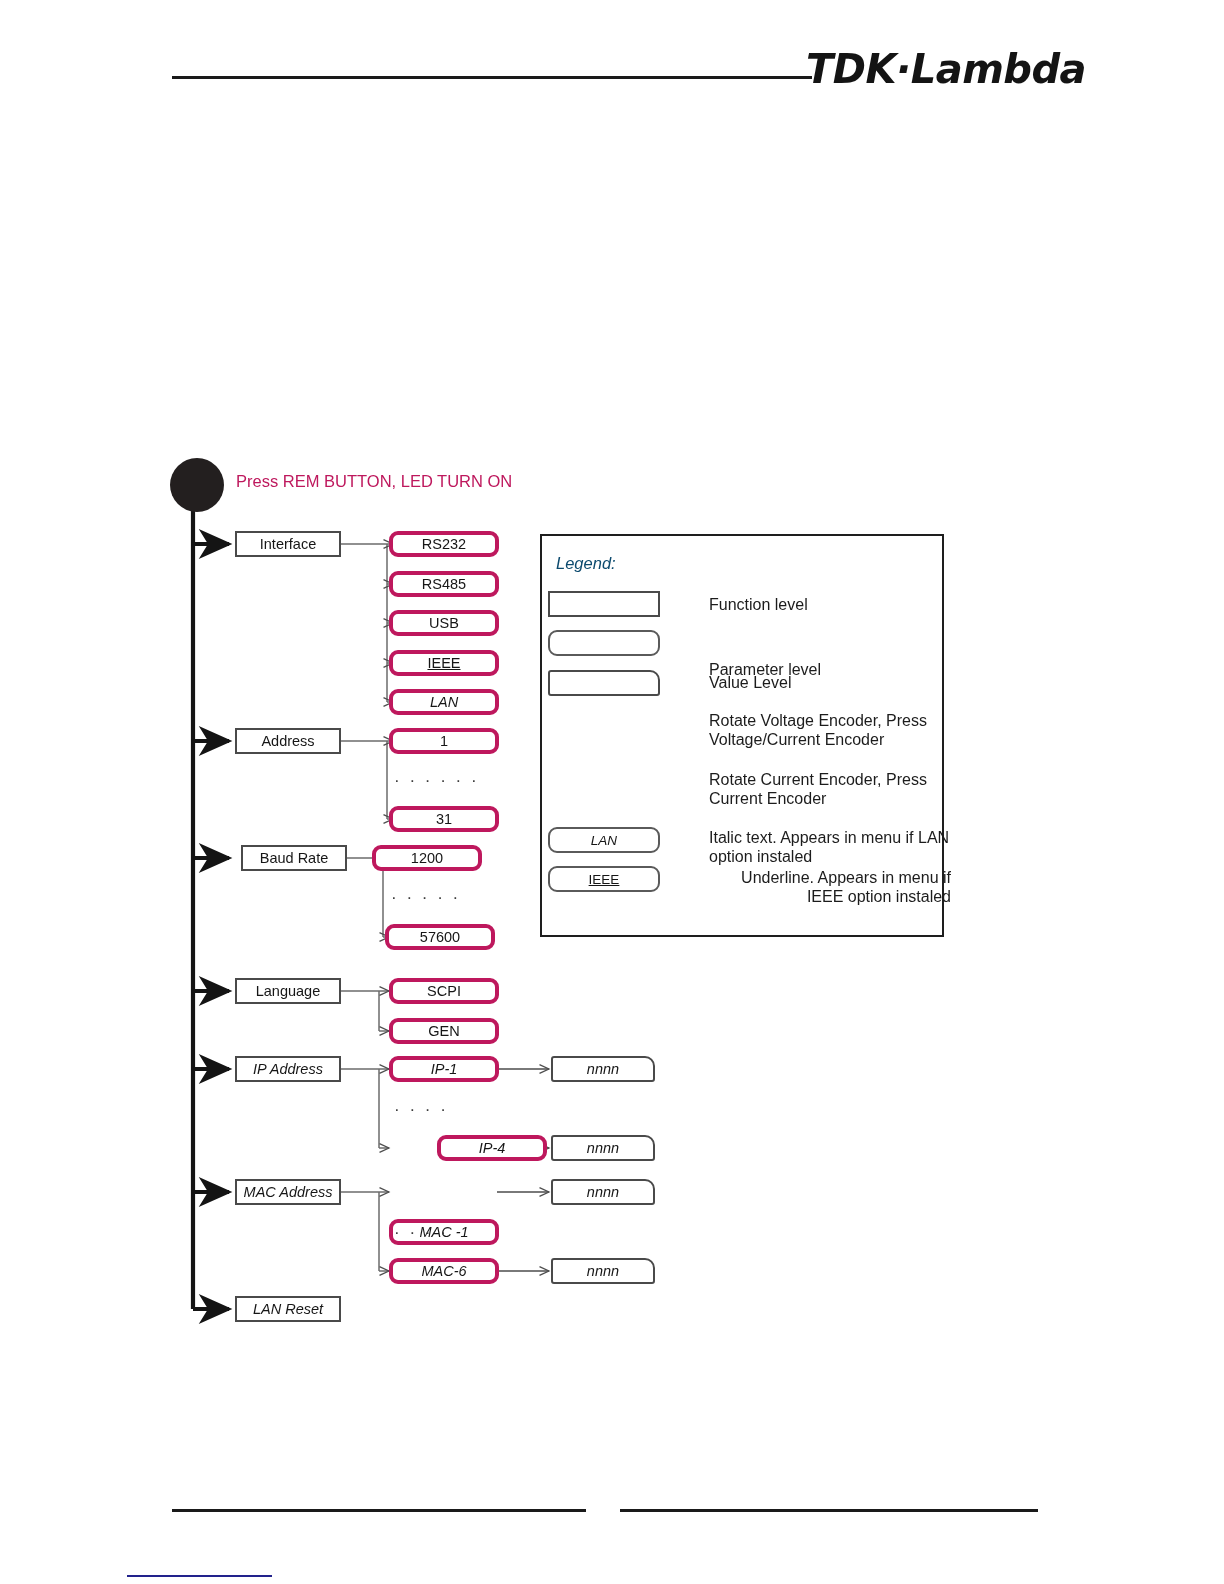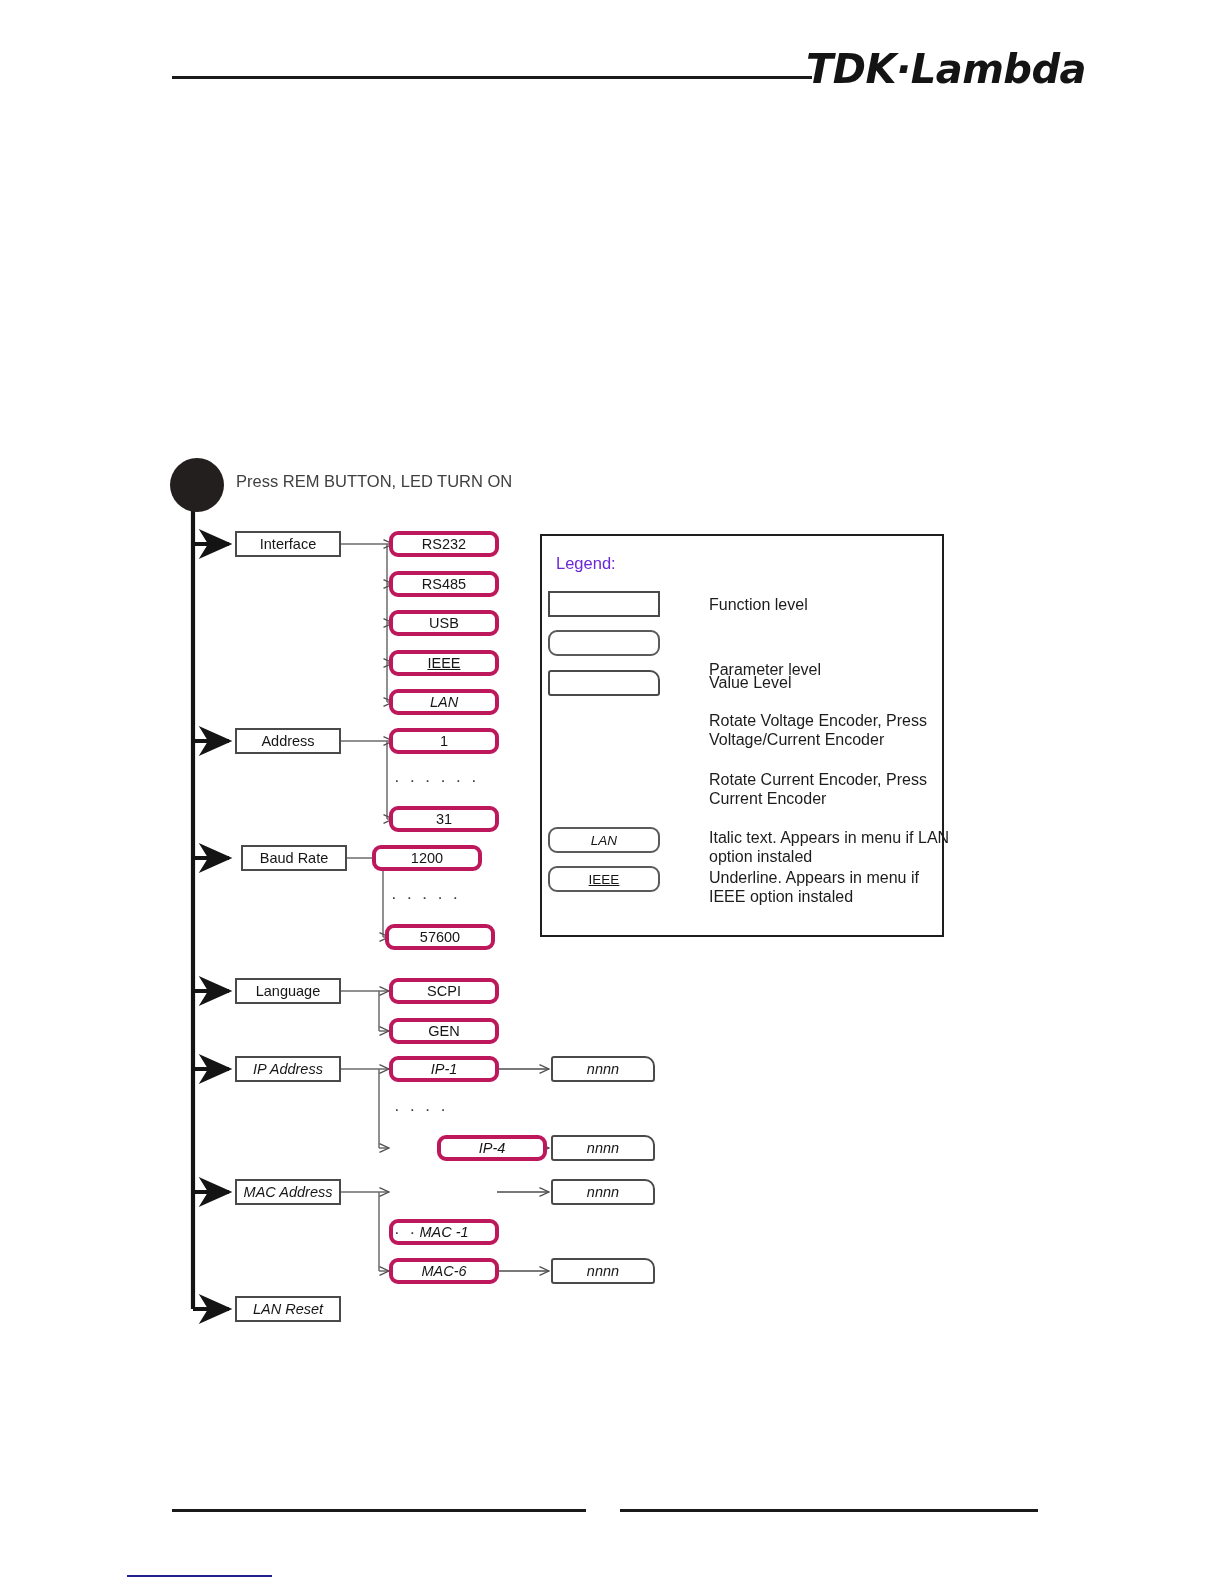--- a/index.html
+++ b/index.html
@@ -109,21 +109,21 @@
     height: 54px;
     border-radius: 50%;
     background: #231f1f;
     z-index: 6;
   }
   .start-caption {
     position: absolute;
     left: 236px;
     top: 472px;
     font-size: 16.5px;
-    color: #404040;
+    color: #be185d;
     white-space: nowrap;
     z-index: 6;
   }
 
   
   .ellipsis {
     position: absolute;
     font-size: 17px;
     letter-spacing: 2.5px;
     color: #3c3c3c;
@@ -141,22 +141,23 @@
     border: 2px solid #1e1e1e;
     background: #ffffff;
     box-sizing: border-box;
     z-index: 4;
   }
   .legend-title {
     position: absolute;
     left: 556px;
     top: 554px;
     font-size: 16.5px;
-    color: #6d28d9;
-    z-index: 6;
+    color: #0c4a6e;
+    z-index: 6;
+    font-style: italic;
   }
   .legend-swatch {
     position: absolute;
     left: 548px;
     width: 112px;
     height: 26px;
     box-sizing: border-box;
     background: #ffffff;
     display: flex;
     align-items: center;
@@ -411,17 +412,17 @@
 <div class="legend-text" style="top:770px;">Rotate Current Encoder, Press Current Encoder</div>
 
 <div class="legend-swatch param italic" style="top:827px;">
   <span class="lbl">LAN</span>
 </div>
 <div class="legend-text" style="top:828px;">Italic text. Appears in menu if LAN option instaled</div>
 
 <div class="legend-swatch param underline" style="top:866px;">
   <span class="lbl">IEEE</span>
 </div>
-<div class="legend-text" style="top:868px;">Underline. Appears in menu if IEEE option instaled</div>
+<div class="legend-text" style="top:868px;text-align:right;">Underline. Appears in menu if IEEE option instaled</div>
 
 <div class="footer-rule left"></div>
 <div class="footer-rule right"></div>
 <div class="footer-blue"></div>
 
 </body></html>

